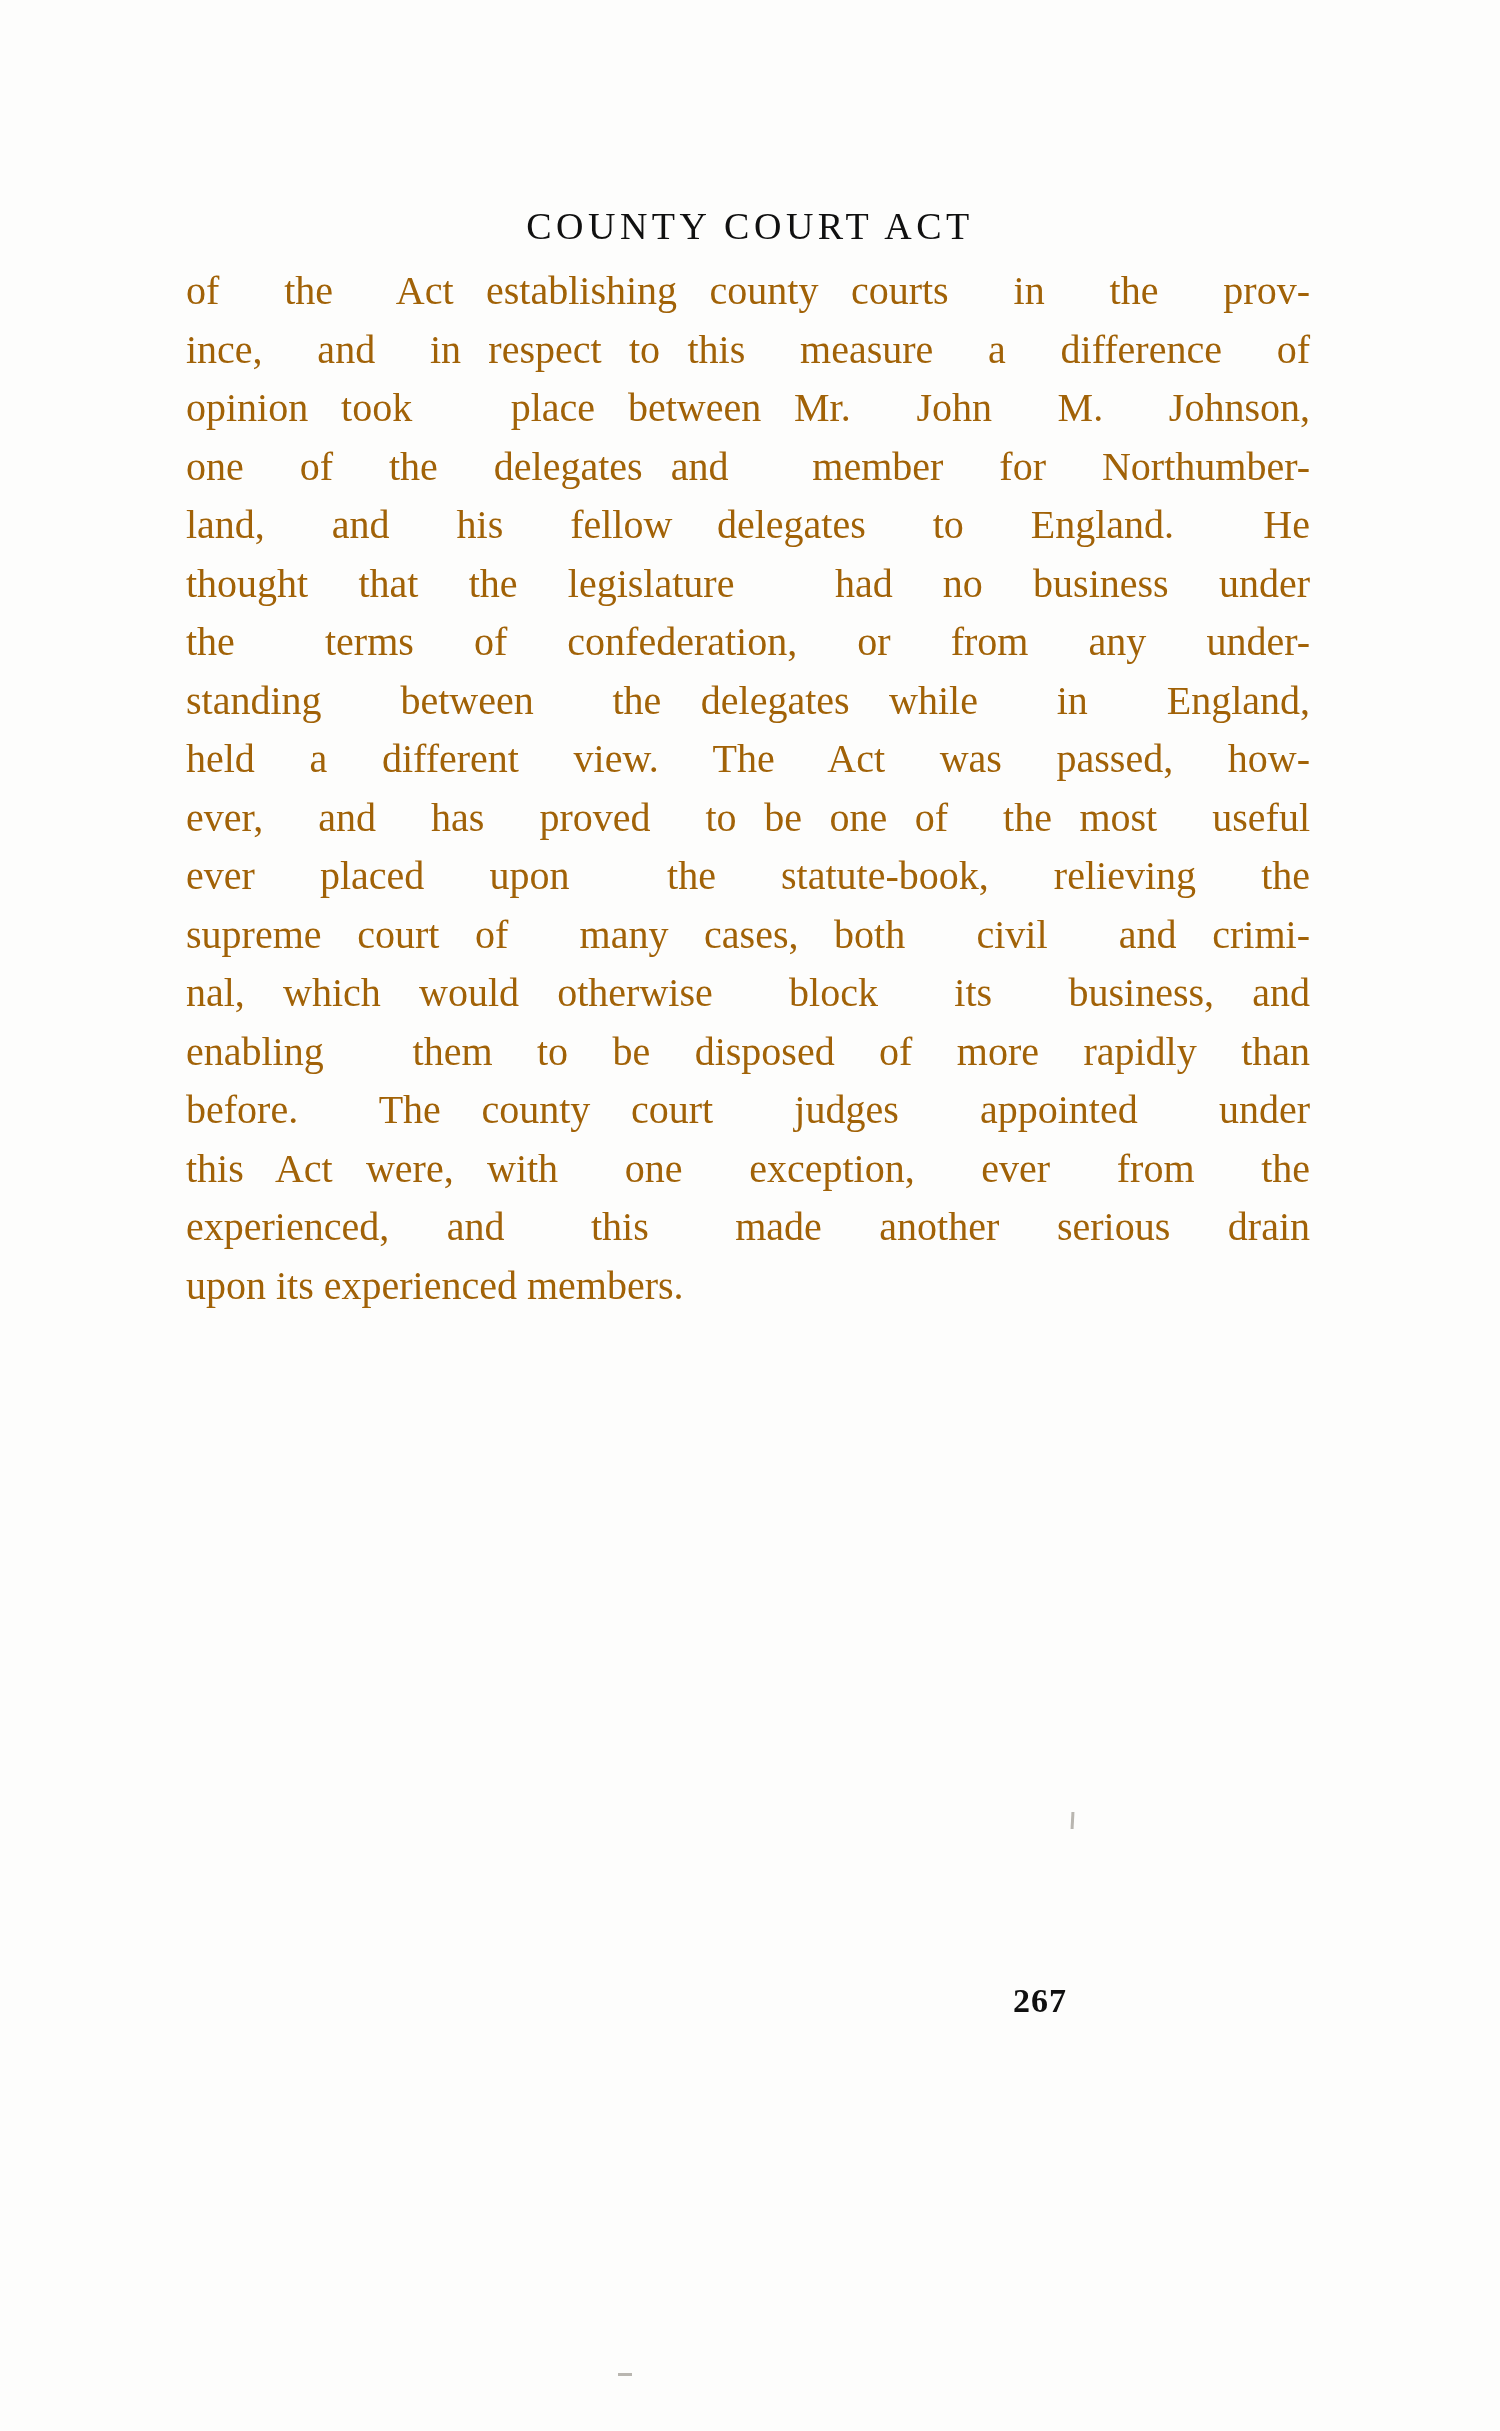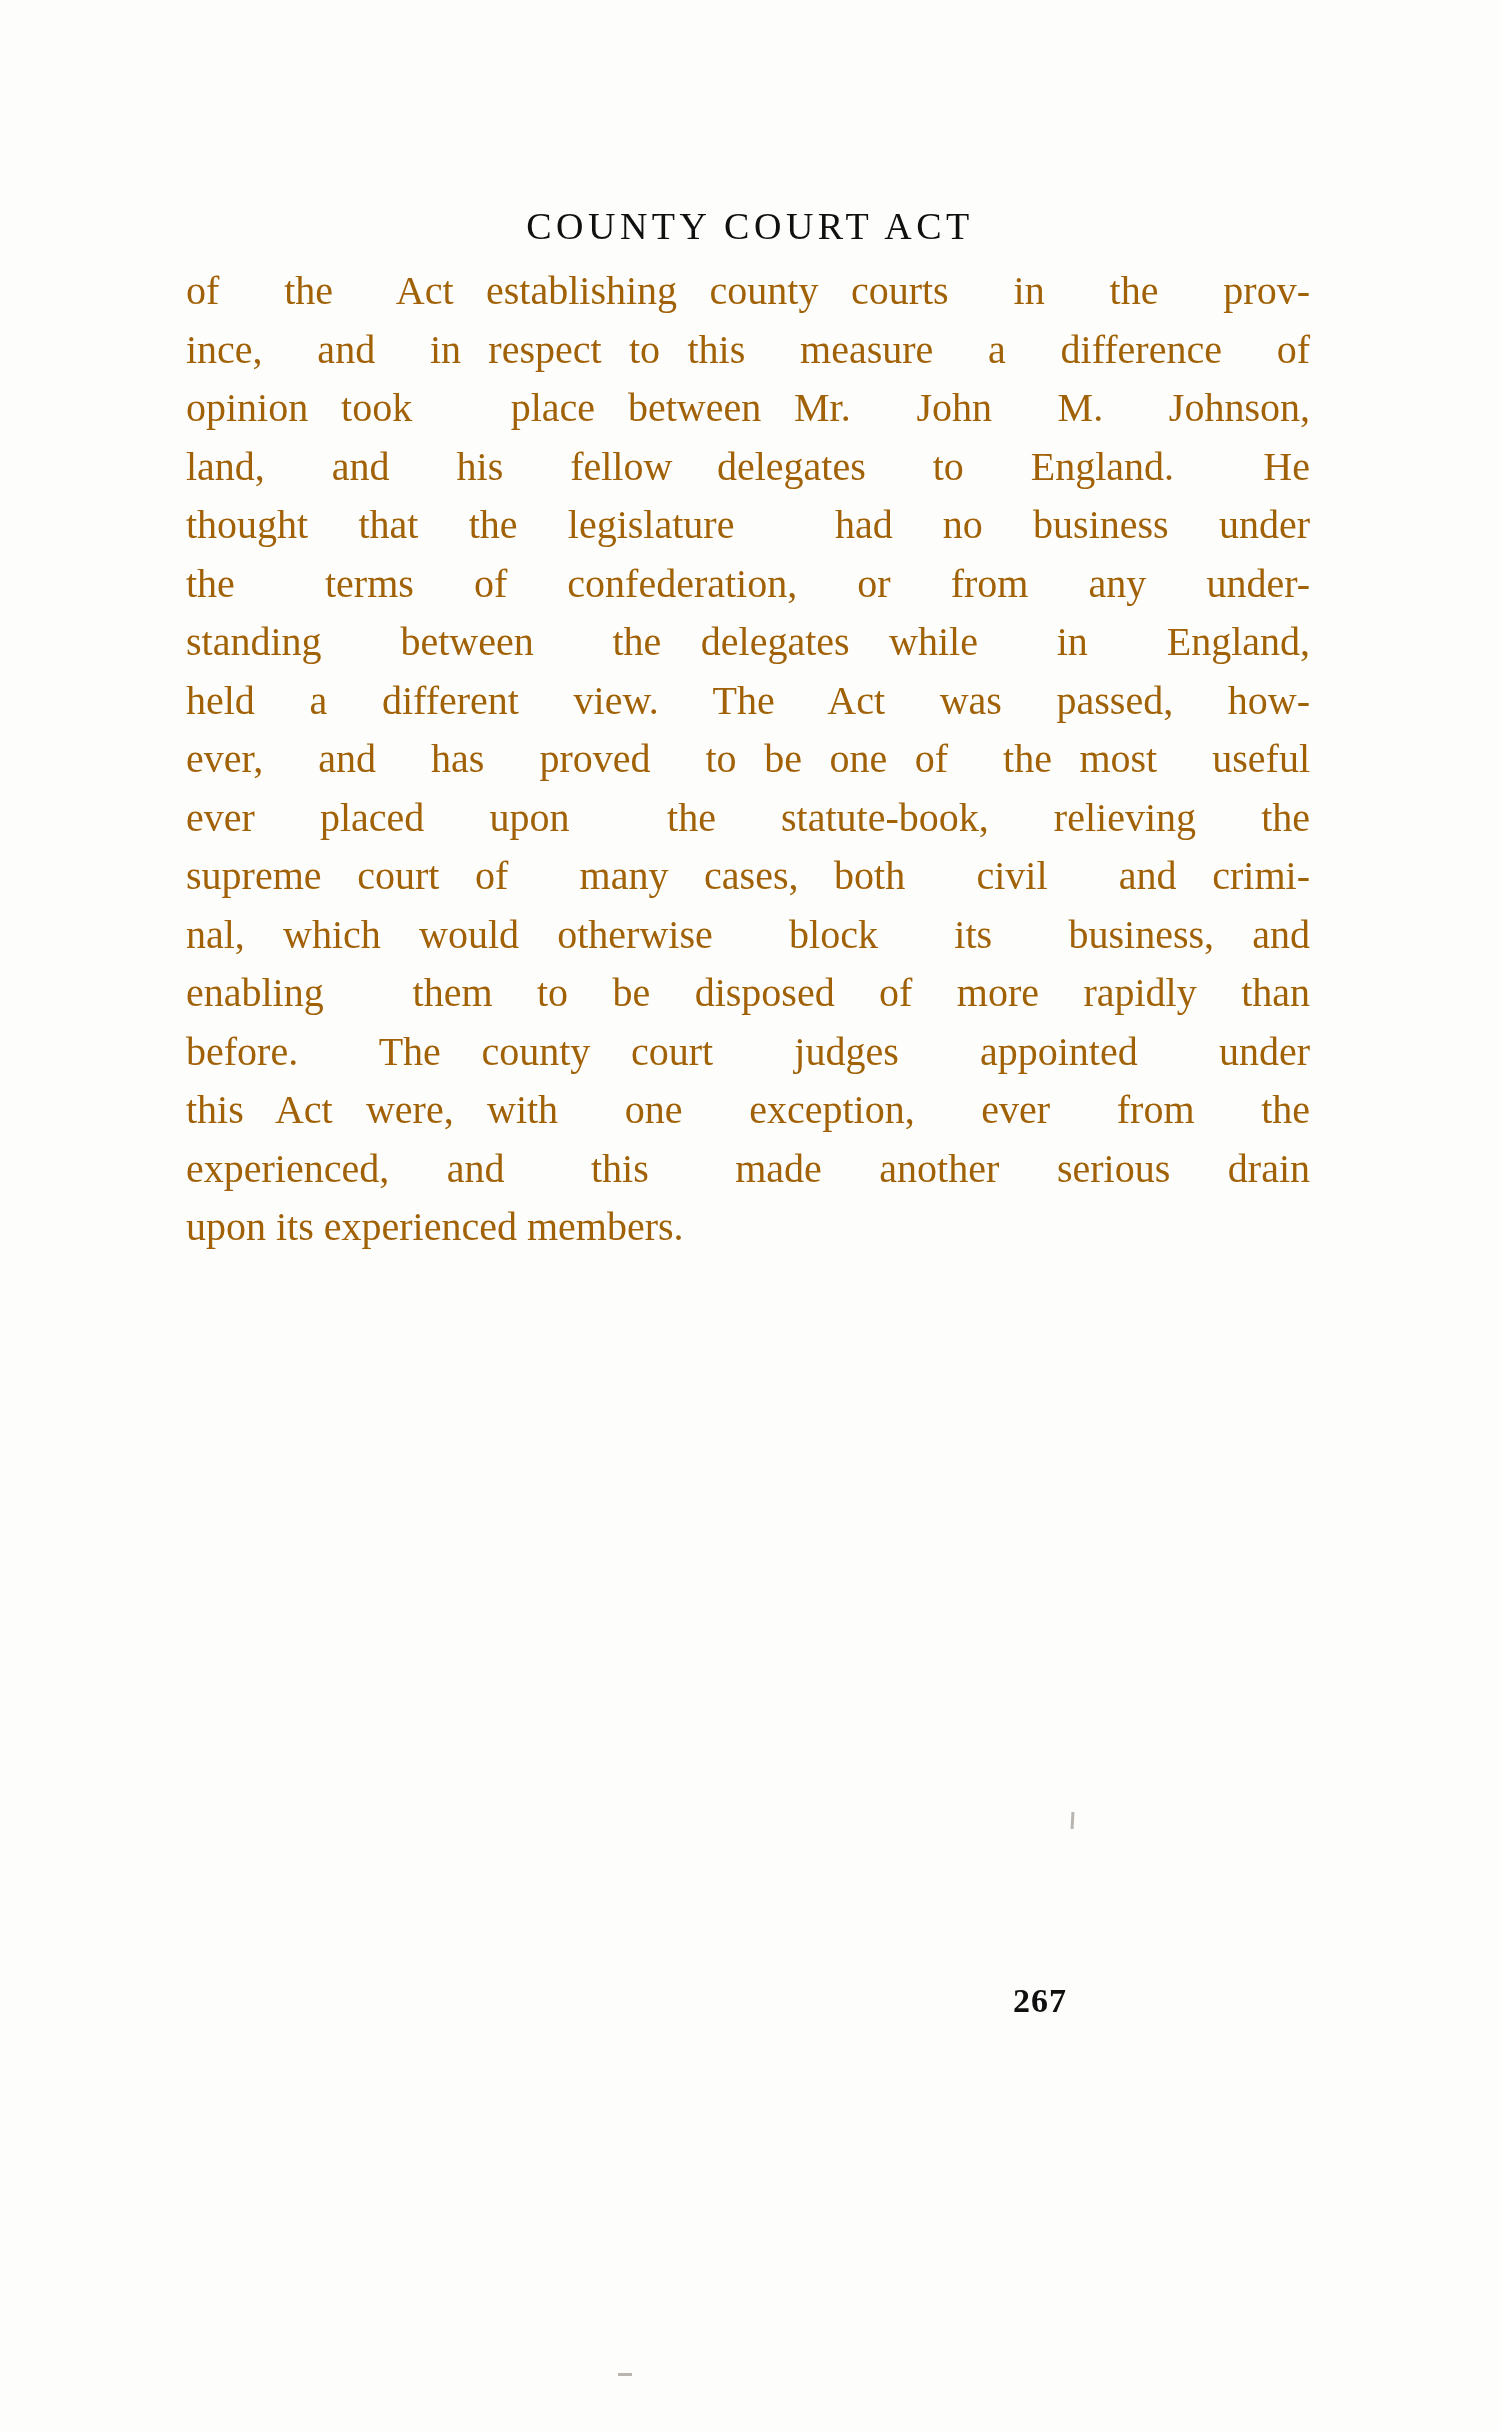--- a/index.html
+++ b/index.html
@@ -88,20 +88,21 @@
 <body>
 
 <div class="page">
 
   <div class="running-head">COUNTY COURT ACT</div>
 
   <div class="text-block">
     <span class="line">of  the  Act establishing county courts  in  the  prov-</span>
     <span class="line">ince,  and  in respect to this  measure  a  difference  of</span>
     <span class="line">opinion took   place between Mr.  John  M.  Johnson,</span>
+    <span class="line">one  of  the  delegates and   member  for  Northumber-</span>
     <span class="line">land,   and   his   fellow  delegates   to   England.    He</span>
     <span class="line">thought that the legislature  had no business under</span>
     <span class="line">the   terms  of  confederation,  or  from  any  under-</span>
     <span class="line">standing  between  the delegates while  in  England,</span>
     <span class="line">held  a  different  view.  The  Act  was  passed,  how-</span>
     <span class="line">ever,  and  has  proved  to be one of  the most  useful</span>
     <span class="line">ever  placed  upon   the  statute-book,  relieving  the</span>
     <span class="line">supreme court of  many cases, both  civil  and crimi-</span>
     <span class="line">nal, which would otherwise  block  its  business, and</span>
     <span class="line">enabling  them to be disposed of more rapidly than</span>

